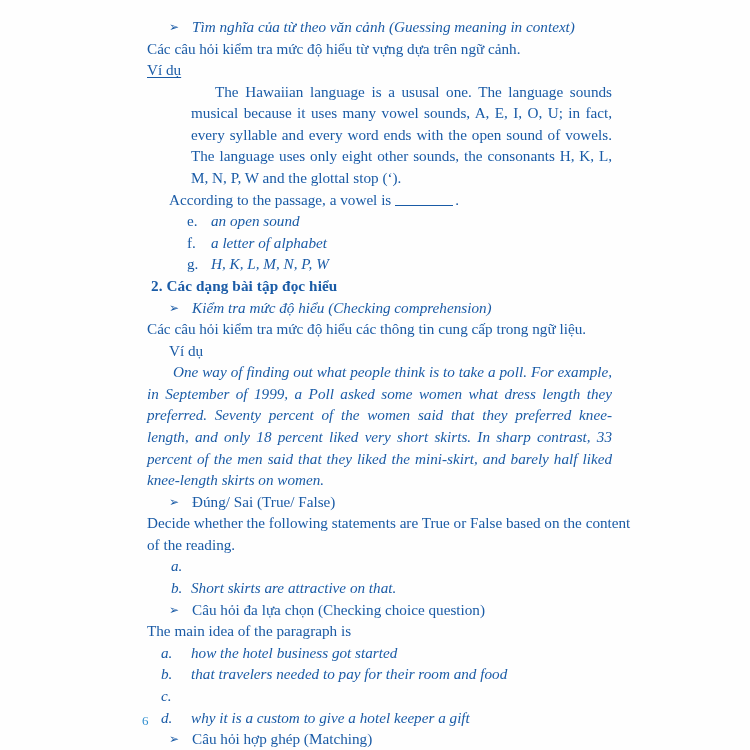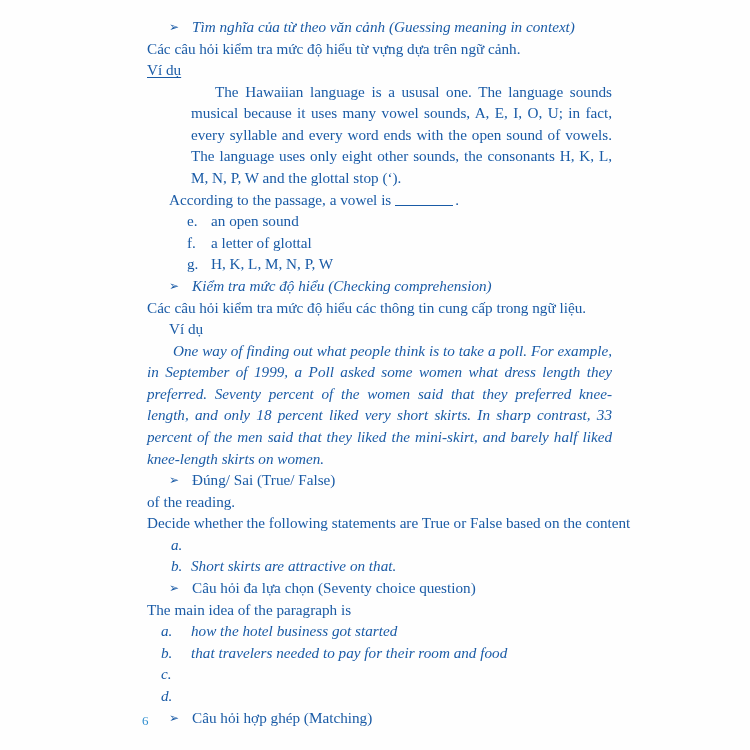--- a/index.html
+++ b/index.html
@@ -84,21 +84,21 @@
 
   
   .opt {
     display: flex;
     align-items: baseline;
     padding-left: 40px;
   }
   .opt .lbl {
     flex: 0 0 24px;
   }
-  .opt .txt { white-space: nowrap; }
+  .opt .txt { white-space: nowrap; font-style: italic; }
 
   .opt-tf {
     display: flex;
     align-items: baseline;
     padding-left: 24px;
     font-style: italic;
   }
   .opt-tf .lbl { flex: 0 0 20px; }
 
   .opt-mc {
@@ -147,75 +147,77 @@
     <div class="vidu">
       <span>According to the passage, a vowel is</span><span class="blankline"></span><span>.</span>
     </div>
 
     <div class="opt">
       <span class="lbl">e.</span>
       <span class="txt">an open sound</span>
     </div>
     <div class="opt">
       <span class="lbl">f.</span>
-      <span class="txt">a letter of glottal</span>
+      <span class="txt">a letter of alphabet</span>
     </div>
     <div class="opt">
       <span class="lbl">g.</span>
       <span class="txt">H, K, L, M, N, P, W</span>
     </div>
 
+    <div class="sect-head">2. Các dạng bài tập đọc hiểu</div>
 
     <div class="bullet-row">
       <span class="arrow">➢</span>
       <span class="bullet-text">Kiểm tra mức độ hiểu (Checking comprehension)</span>
     </div>
 
     <div class="line">Các câu hỏi kiểm tra mức độ hiểu các thông tin cung cấp trong ngữ liệu.</div>
 
     <div class="vidu">Ví dụ</div>
 
     <div class="italic-para">One way of finding out what people think is to take a poll. For example, in September of 1999, a Poll asked some women what dress length they preferred. Seventy percent of the women said that they preferred knee-length, and only 18 percent liked very short skirts. In sharp contrast, 33 percent of the men said that they liked the mini-skirt, and barely half liked knee-length skirts on women.</div>
 
     <div class="bullet-row">
       <span class="arrow">➢</span>
       <span class="bullet-text upright">Đúng/ Sai (True/ False)</span>
     </div>
 
+    <div class="line">Decide whether the following statements are True or False based on the content</div>
     <div class="line">of the reading.</div>
-    <div class="line">Decide whether the following statements are True or False based on the content</div>
 
     <div class="opt-tf">
       <span class="lbl">a.</span>
     </div>
     <div class="opt-tf">
       <span class="lbl">b.</span>
       <span class="txt">Short skirts are attractive on that.</span>
     </div>
 
     <div class="bullet-row">
       <span class="arrow">➢</span>
-      <span class="bullet-text upright">Câu hỏi đa lựa chọn (Seventy choice question)</span>
+      <span class="bullet-text upright">Câu hỏi đa lựa chọn (Checking choice question)</span>
     </div>
 
     <div class="line">The main idea of the paragraph is</div>
 
     <div class="opt-mc">
       <span class="lbl">a.</span>
       <span class="txt">how the hotel business got started</span>
     </div>
     <div class="opt-mc">
       <span class="lbl">b.</span>
       <span class="txt">that travelers needed to pay for their room and food</span>
     </div>
     <div class="opt-mc">
       <span class="lbl">c.</span>
     </div>
     <div class="opt-mc">
       <span class="lbl">d.</span>
+      <span class="txt">why it is a custom to give a hotel keeper a gift</span>
     </div>
 
     <div class="bullet-row">
       <span class="arrow">➢</span>
       <span class="bullet-text upright">Câu hỏi hợp ghép (Matching)</span>
     </div>
 
   </div>
 
   <div class="pagenum">6</div>

